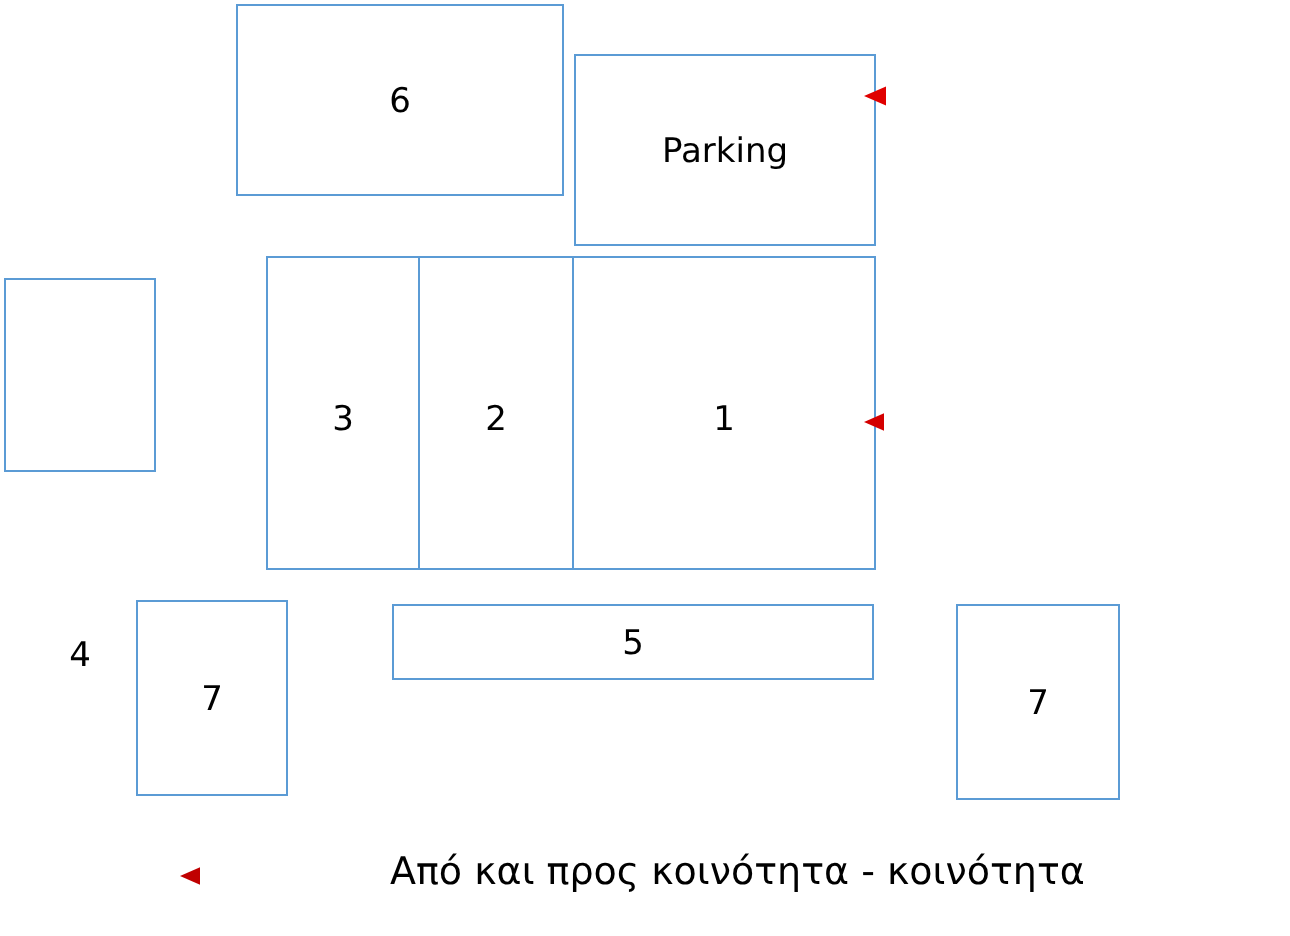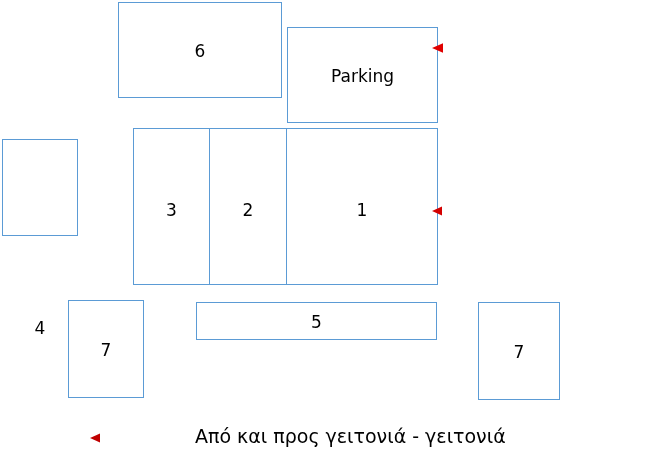--- a/index.html
+++ b/index.html
@@ -152,15 +152,15 @@
     <defs>
       <linearGradient id="gradBot" x1="0" y1="0" x2="1" y2="0">
         <stop offset="0%" stop-color="#B00000"></stop>
         <stop offset="100%" stop-color="#B41515"></stop>
       </linearGradient>
     </defs>
     <line x1="8" y1="8" x2="56" y2="8" stroke="url(#gradBot)" stroke-width="1.8"></line>
     <polygon points="0,8 10,3.6 10,12.4" fill="#C00000"></polygon>
   </svg>
 
-  <div id="caption">Από και προς γειτονιά - γειτονιά</div>
+  <div id="caption">Από και προς κοινότητα - κοινότητα</div>
 
 </div>
 
 </body></html>

